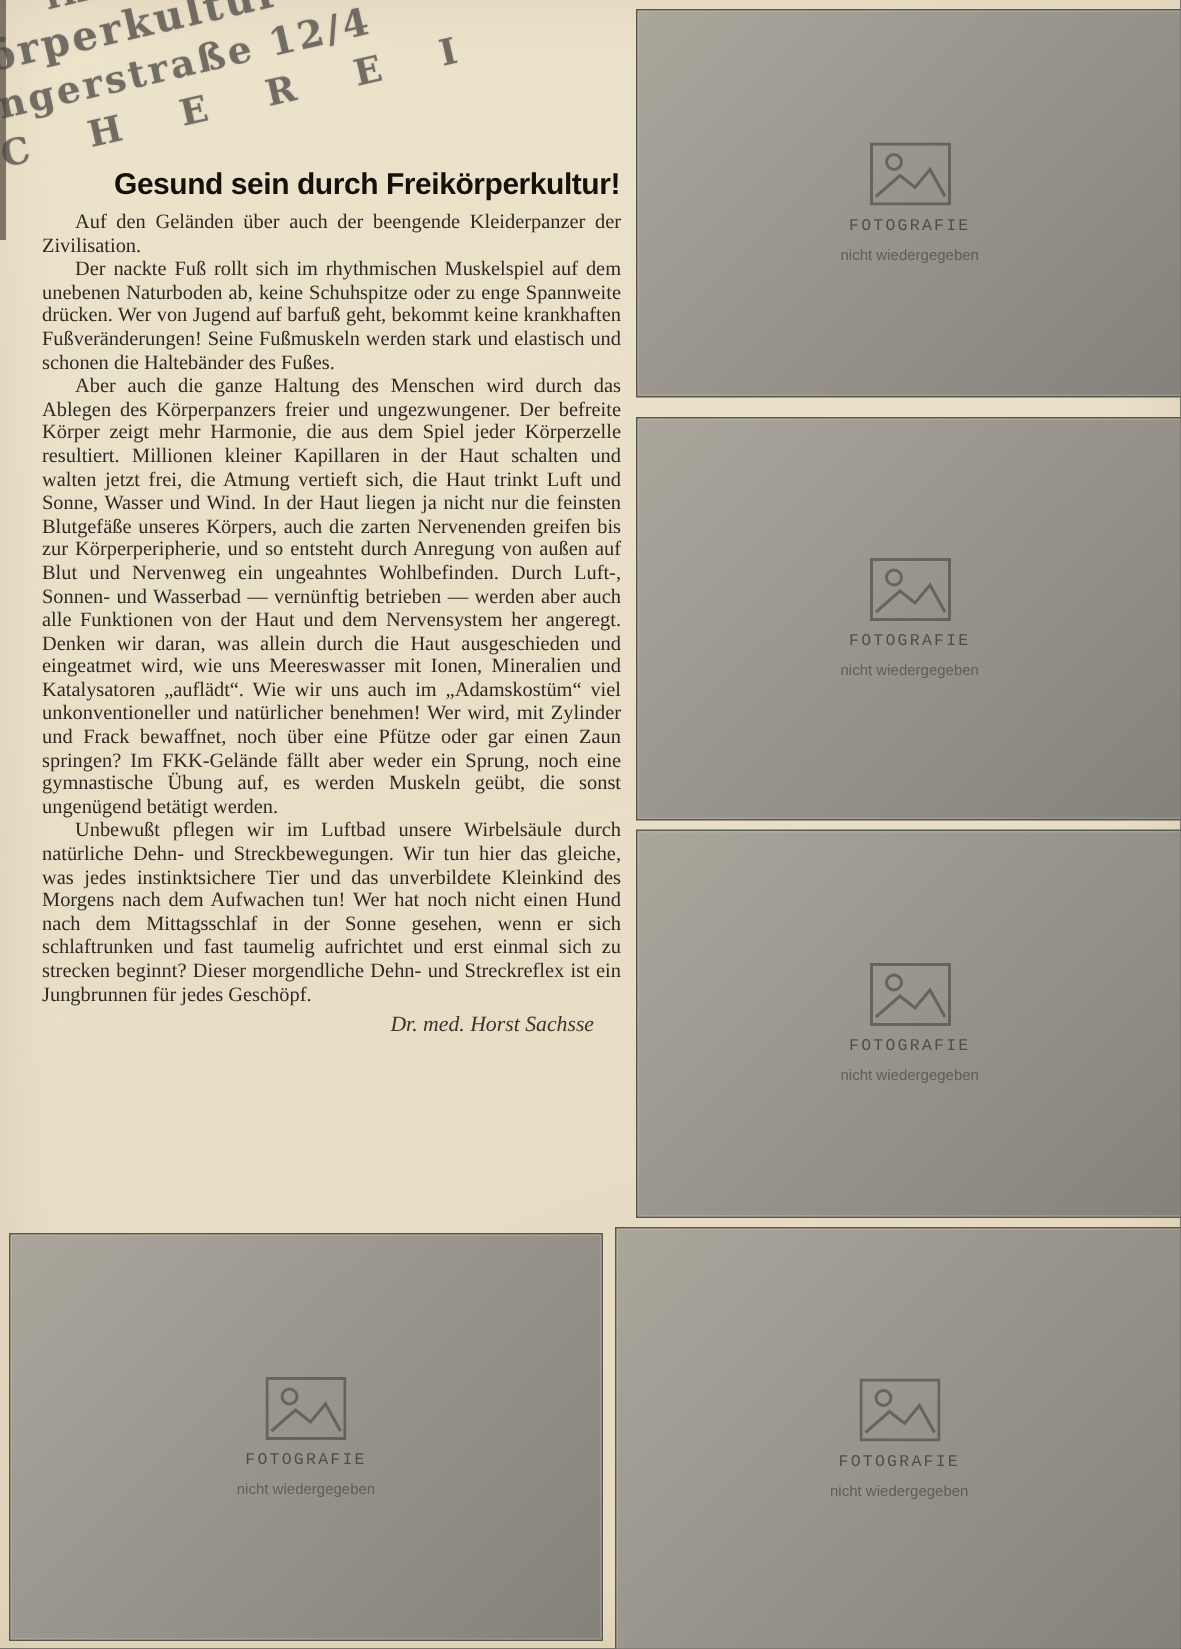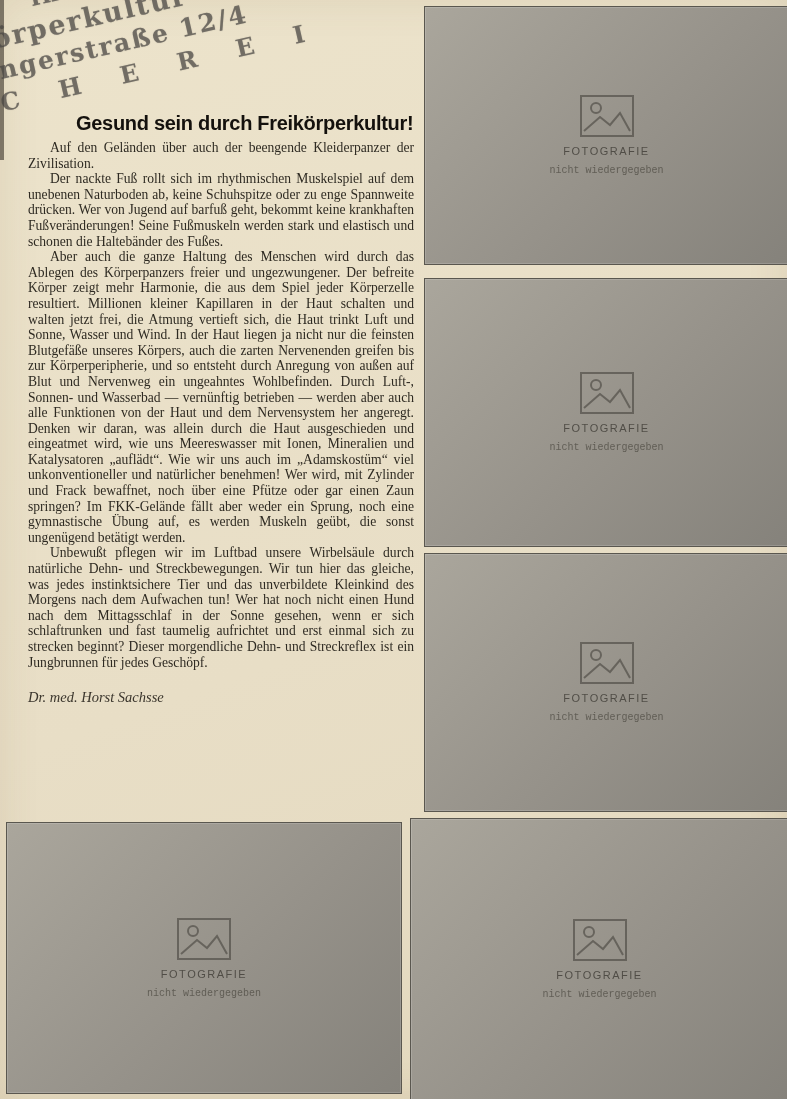--- a/index.html
+++ b/index.html
@@ -58,51 +58,52 @@
     position: absolute;
     left: 28px; top: 140px;
     width: 386px;
     font-size: 13.6px;
     line-height: 15.6px;
     text-align: justify;
     color: #2e2a22;
   }
   .article p { margin: 0; text-indent: 22px; }
   .article .byline {
-    margin-top: 20px;
+    margin-top: 6px;
     text-indent: 0;
+    text-align: right;
     padding-right: 18px;
     font-style: italic;
     font-size: 14.5px;
     color: #3a352c;
   }
 
   
   .photo {
     position: absolute;
     background: linear-gradient(135deg, #aaa69c 0%, #96928a 55%, #85827b 100%);
     border: 1px solid #5a574f;
     box-shadow: 0 0 0 1px rgba(255,255,255,0.15) inset;
     display: flex;
     flex-direction: column;
     align-items: center;
     justify-content: center;
     gap: 8px;
   }
   .photo svg { opacity: 0.55; }
   .photo .photo-label {
-    font-family: Liberation Sans, sans-serif;
+    font-family: Liberation Mono, monospace;
     font-size: 11px;
     letter-spacing: 1.5px;
     text-transform: uppercase;
     color: #3f3c36;
     opacity: 0.8;
   }
   .photo .photo-note {
-    font-family: Liberation Mono, monospace;
+    font-family: Liberation Sans, sans-serif;
     font-size: 10px;
     color: #4a473f;
     opacity: 0.7;
   }
   .ph-r1 { left: 424px; top: 6px;   width: 363px; height: 257px; }
   .ph-r2 { left: 424px; top: 278px; width: 363px; height: 267px; }
   .ph-r3 { left: 424px; top: 553px; width: 363px; height: 257px; }
   .ph-b1 { left: 6px;   top: 822px; width: 394px; height: 270px; }
   .ph-b2 { left: 410px; top: 818px; width: 377px; height: 281px; }
 </style>

